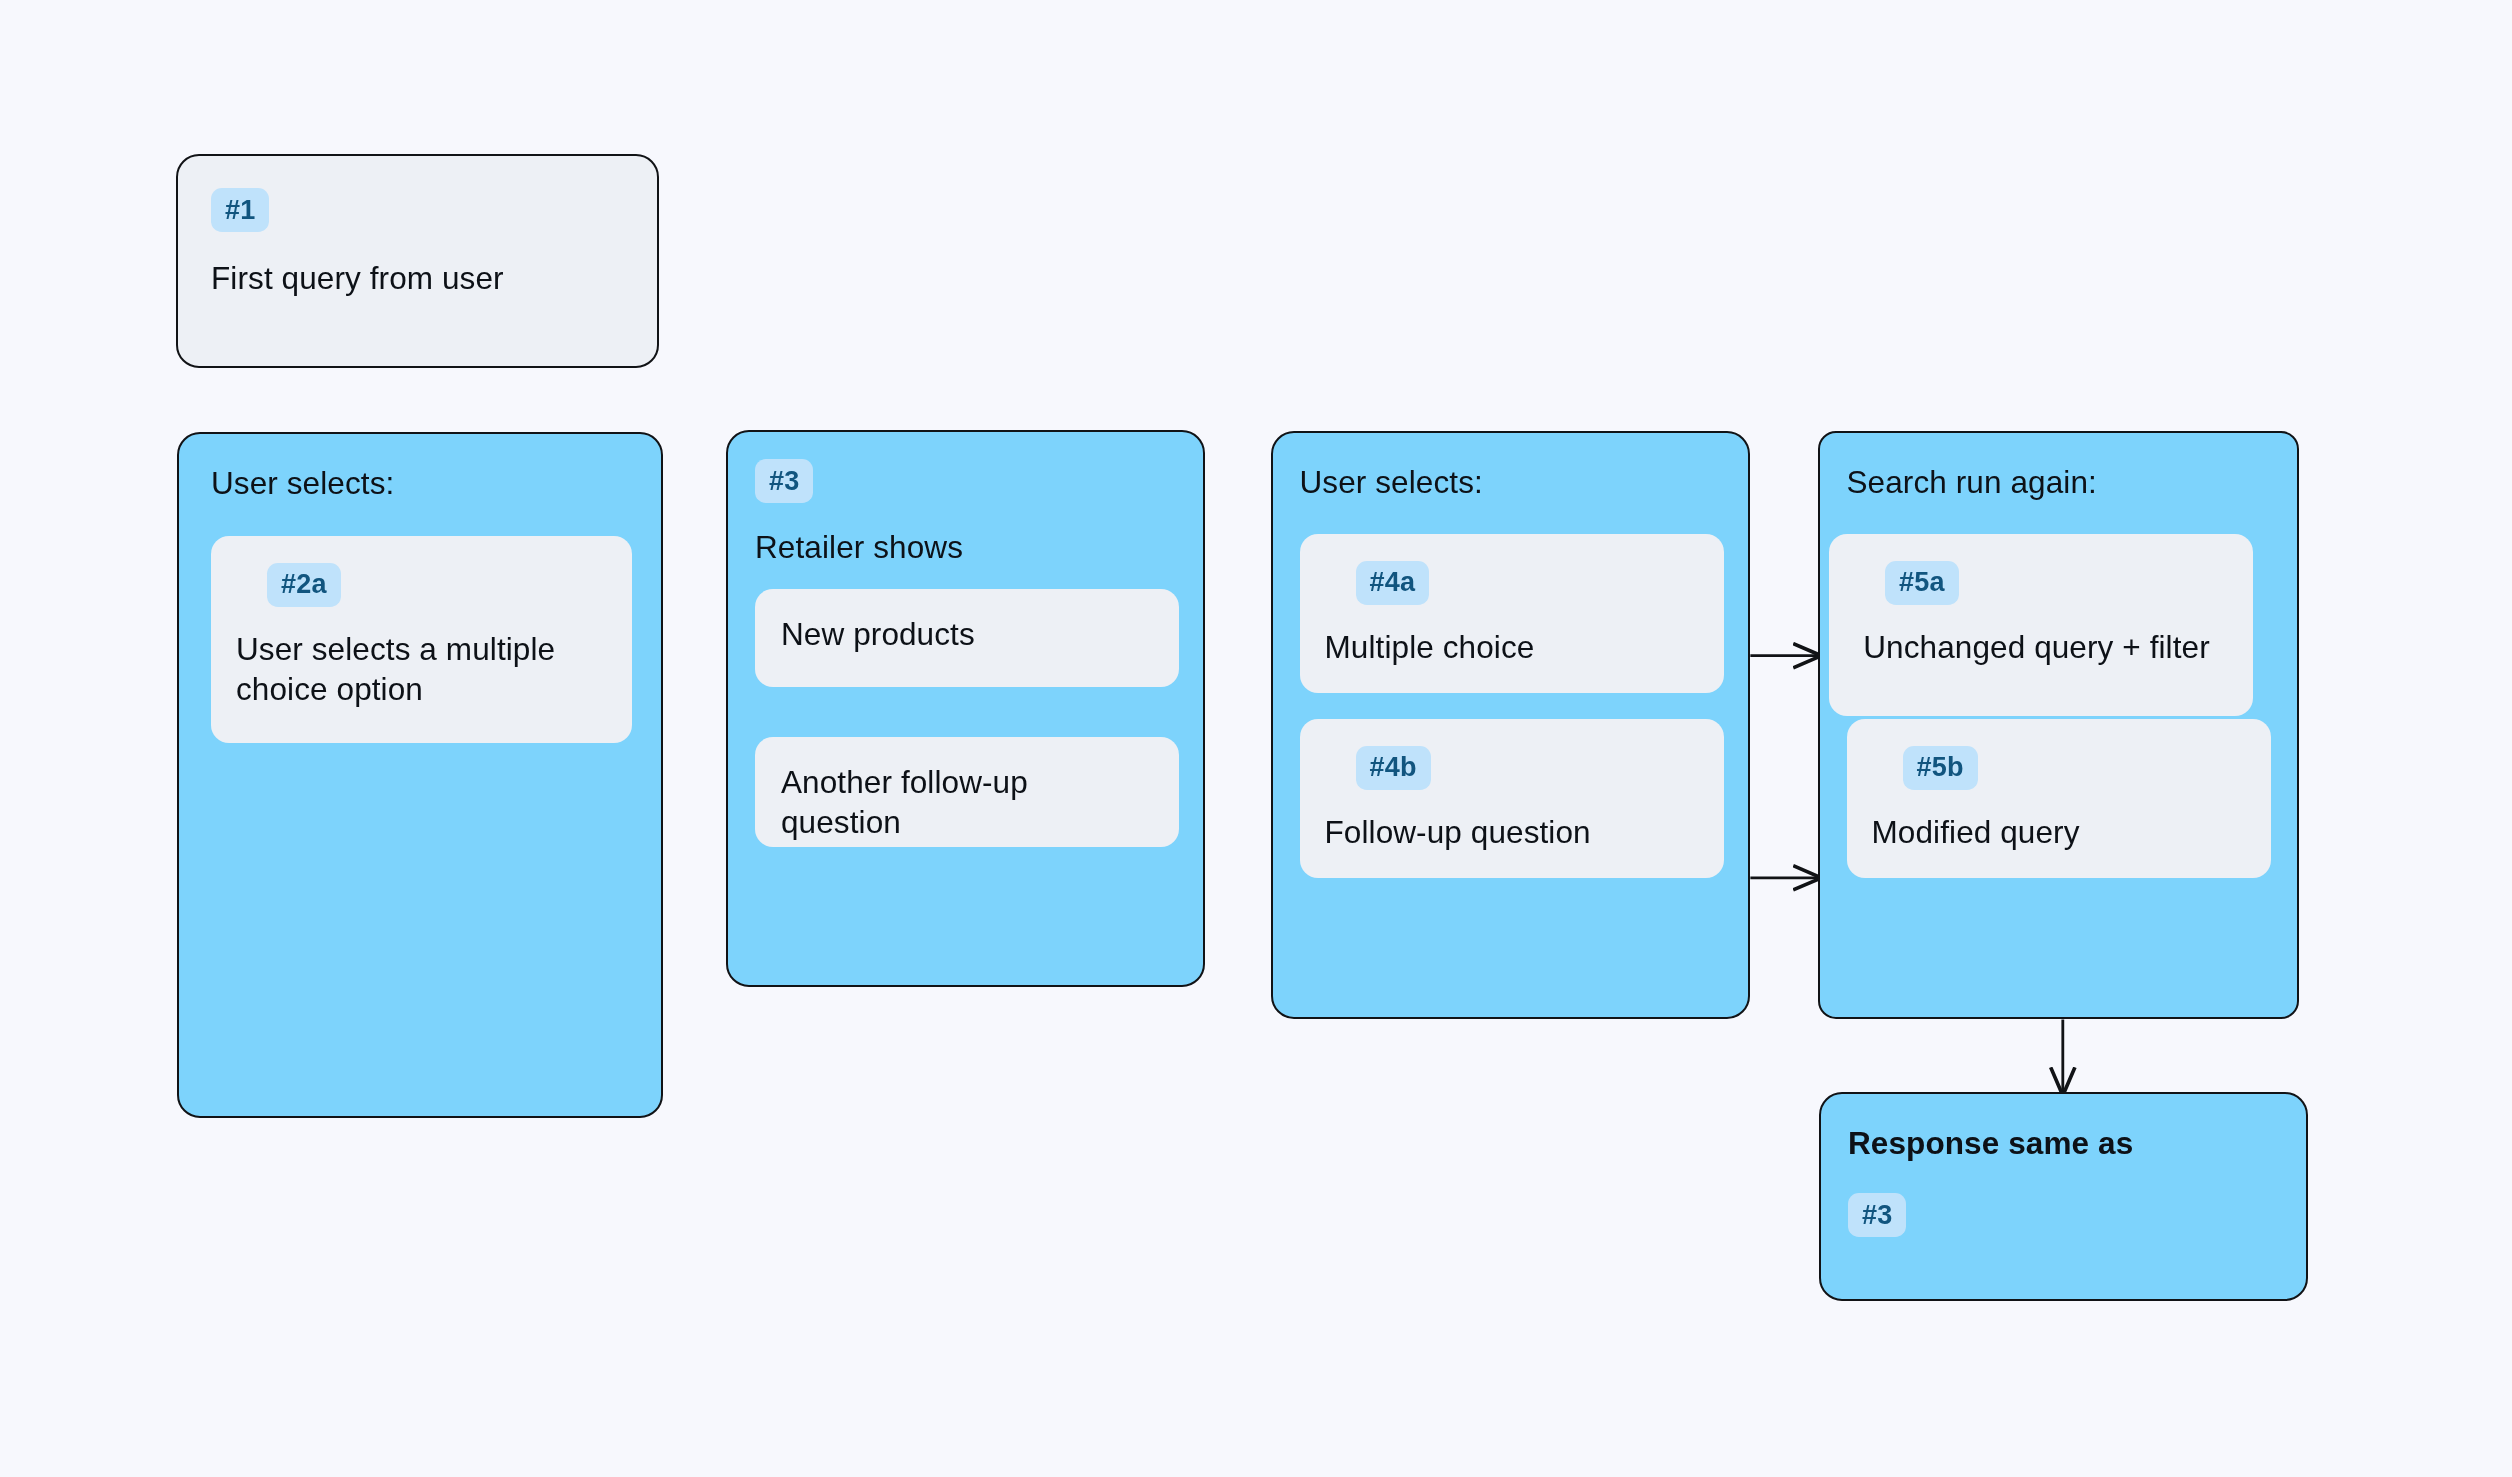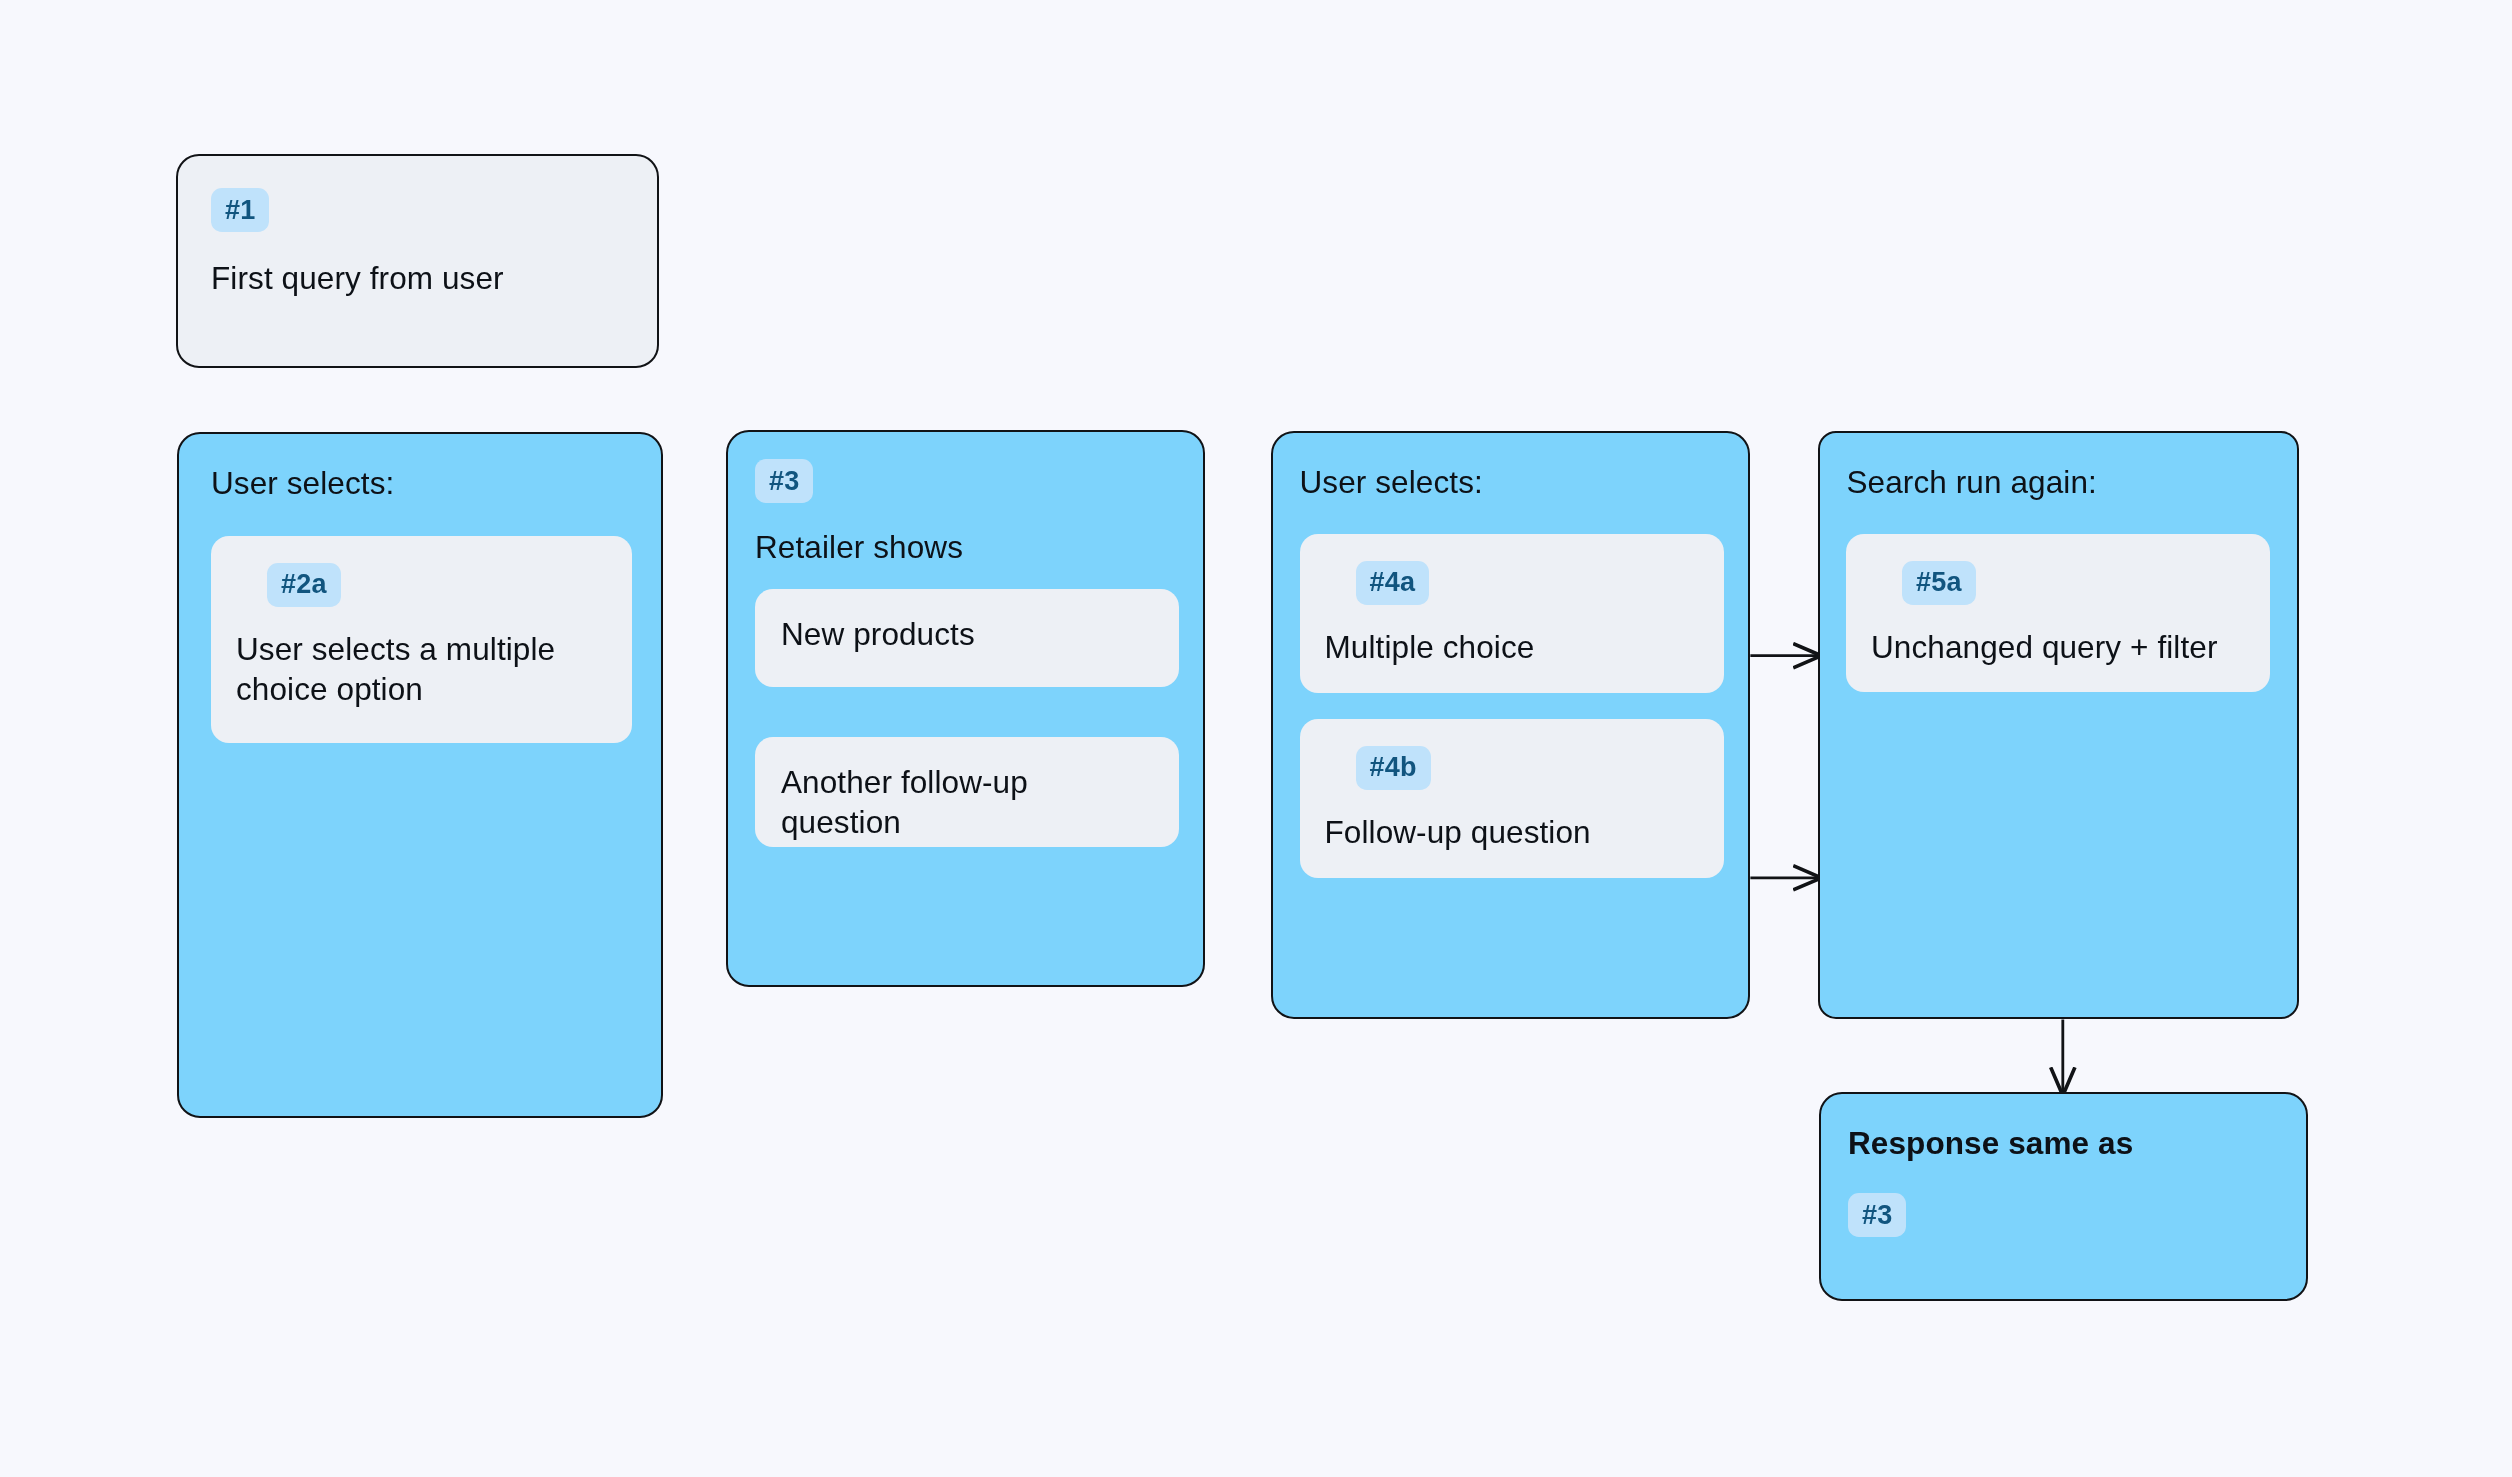--- a/index.html
+++ b/index.html
@@ -96,21 +96,21 @@
 
   
   #card4 { left: 1271px; top: 431px; width: 479px; height: 588px; }
   #card4 .card-title { position: absolute; left: 26.5px; top: 30px; }
   #card4 .sub-a { left: 26.5px; top: 101px; width: 424px; height: 159px; }
   #card4 .sub-b { left: 26.5px; top: 286px; width: 424px; height: 159px; }
 
   
   #card5 { left: 1818px; top: 431px; width: 481px; height: 588px; border-radius: 18px; }
   #card5 .card-title { position: absolute; left: 26.5px; top: 30px; }
-  #card5 .sub-a { left: 26px; top: 101px; width: 424px; height: 158px; }
+  #card5 .sub-a { left: 9px; top: 101px; width: 424px; height: 182px; text-align: center; }
   #card5 .sub-b { left: 26.5px; top: 286px; width: 424px; height: 159px; }
 
   
   #card6 { left: 1819px; top: 1092px; width: 489px; height: 209px; }
   #card6 .card-title { position: absolute; left: 27px; top: 30px; font-weight: bold; }
   #card6 .badge { position: absolute; left: 27px; top: 99px; }
 
   
   #connectors {
     position: absolute;
@@ -179,20 +179,24 @@
   </div>
 
   <div id="card5" class="card">
     <span class="card-title">Search run again:</span>
 
     <div class="subcard sub-pad sub-a">
       <span class="badge">#5a</span>
       <span class="sub-text">Unchanged query + filter</span>
     </div>
 
+    <div class="subcard sub-pad sub-b">
+      <span class="badge">#5b</span>
+      <span class="sub-text">Modified query</span>
+    </div>
   </div>
 
   <div id="card6" class="card">
     <span class="card-title">Response same as</span>
     <span class="badge">#3</span>
   </div>
 
 </div>
 
 

